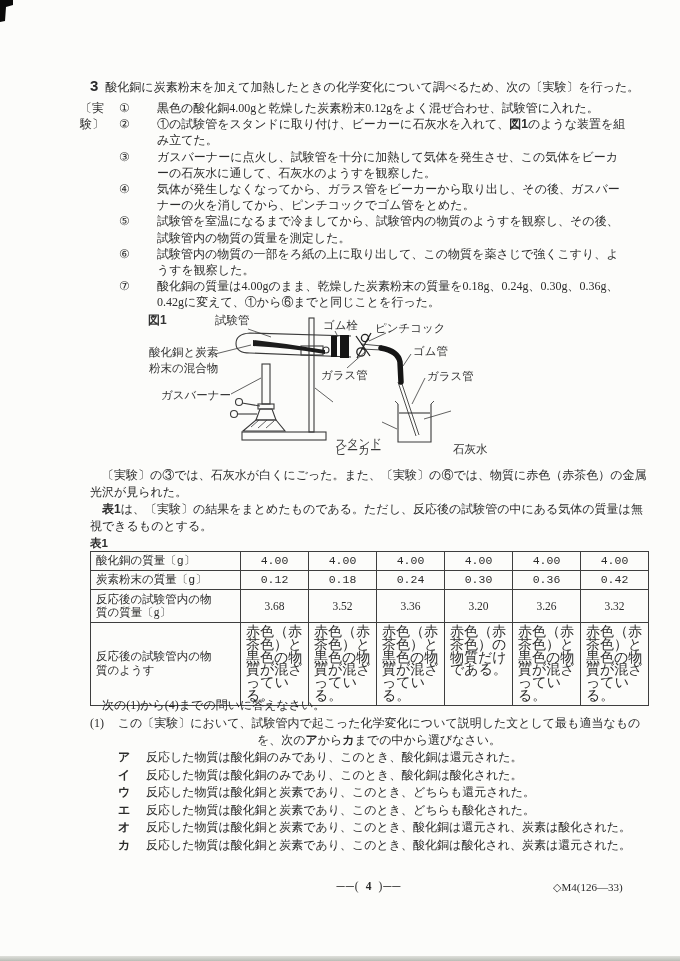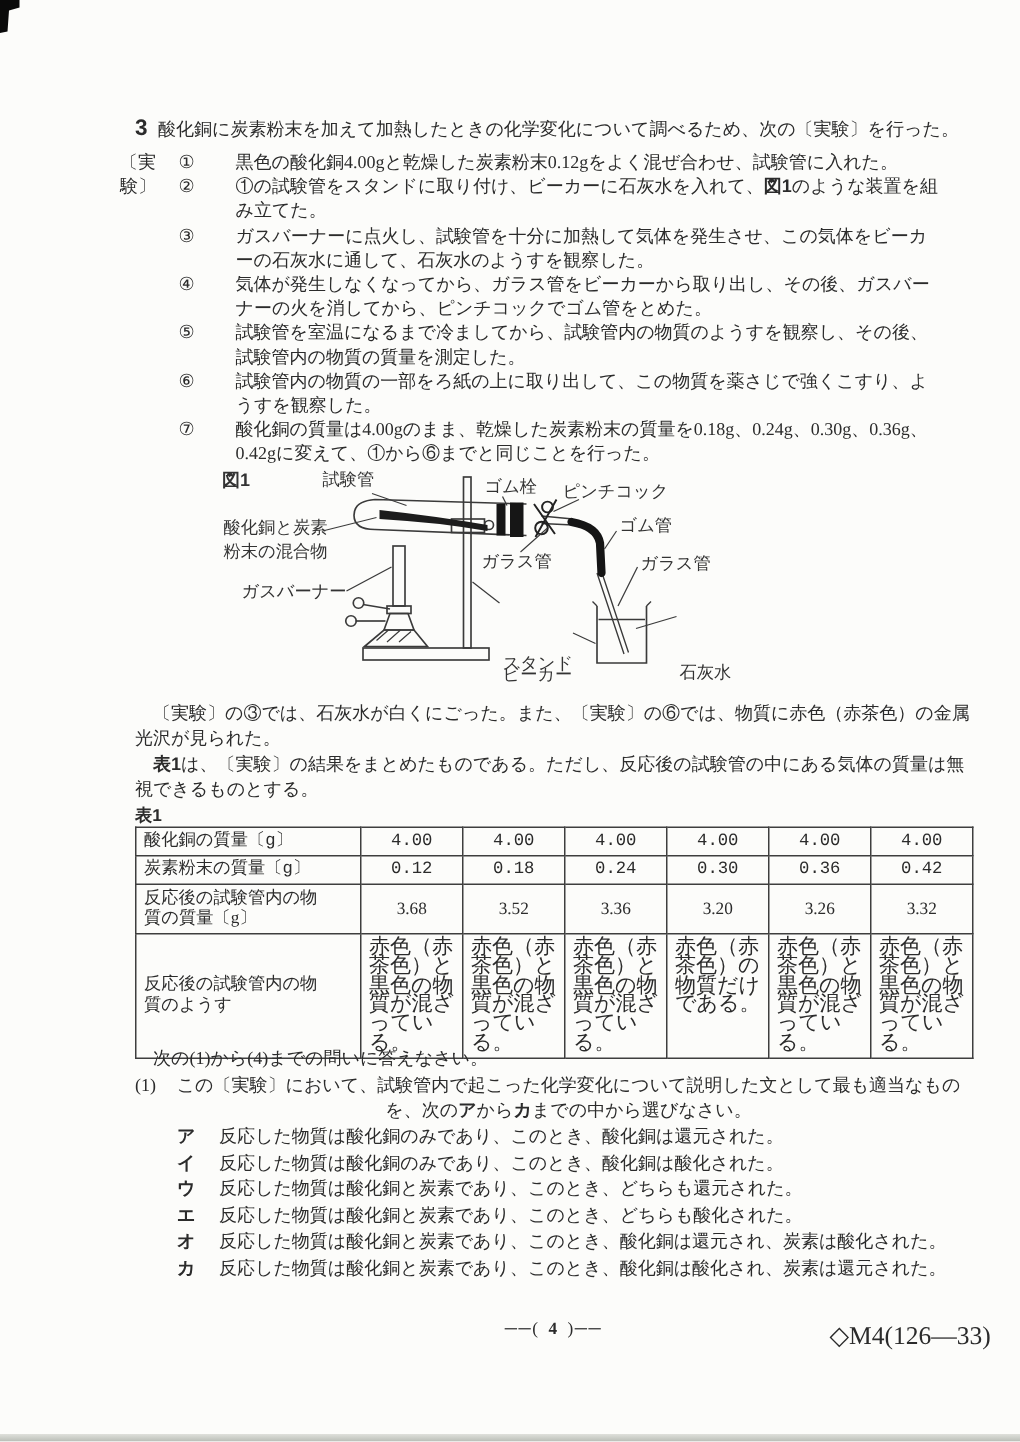--- a/index.html
+++ b/index.html
@@ -36,21 +36,21 @@
   
   .qlead{margin:0;line-height:17px;text-indent:12px;}
   .q1{display:flex;margin-top:1px;line-height:17.2px;}
   .q1 .qmk{width:20px;flex:none;}
   .q1 .qtx{flex:1;text-align:center;}
   .opt{display:flex;margin-left:28px;line-height:17.5px;}
   .opt .omk{width:28px;flex:none;font-family:"Liberation Sans","DejaVu Sans",sans-serif;font-weight:bold;}
   
   .footer{width:558px;text-align:center;font-size:11.5px;letter-spacing:1px;}
   .footer .pg{font-weight:bold;margin:0 6px;}
-  .doccode{font-size:17px;}
+  .doccode{font-size:11px;}
   .bottom-strip{left:0;top:956px;width:680px;height:5px;
      background:linear-gradient(#dfe0db,#b9bdb6);}
 </style>
 </head>
 <body>
 
 <div class="page">
 
   <svg class="abs" style="left:0;top:0" width="16" height="24" viewBox="0 0 16 24">
     <polygon points="0,0 13,0 13,5 6,7 5,21 0,22" fill="#0a0a0a"></polygon>

